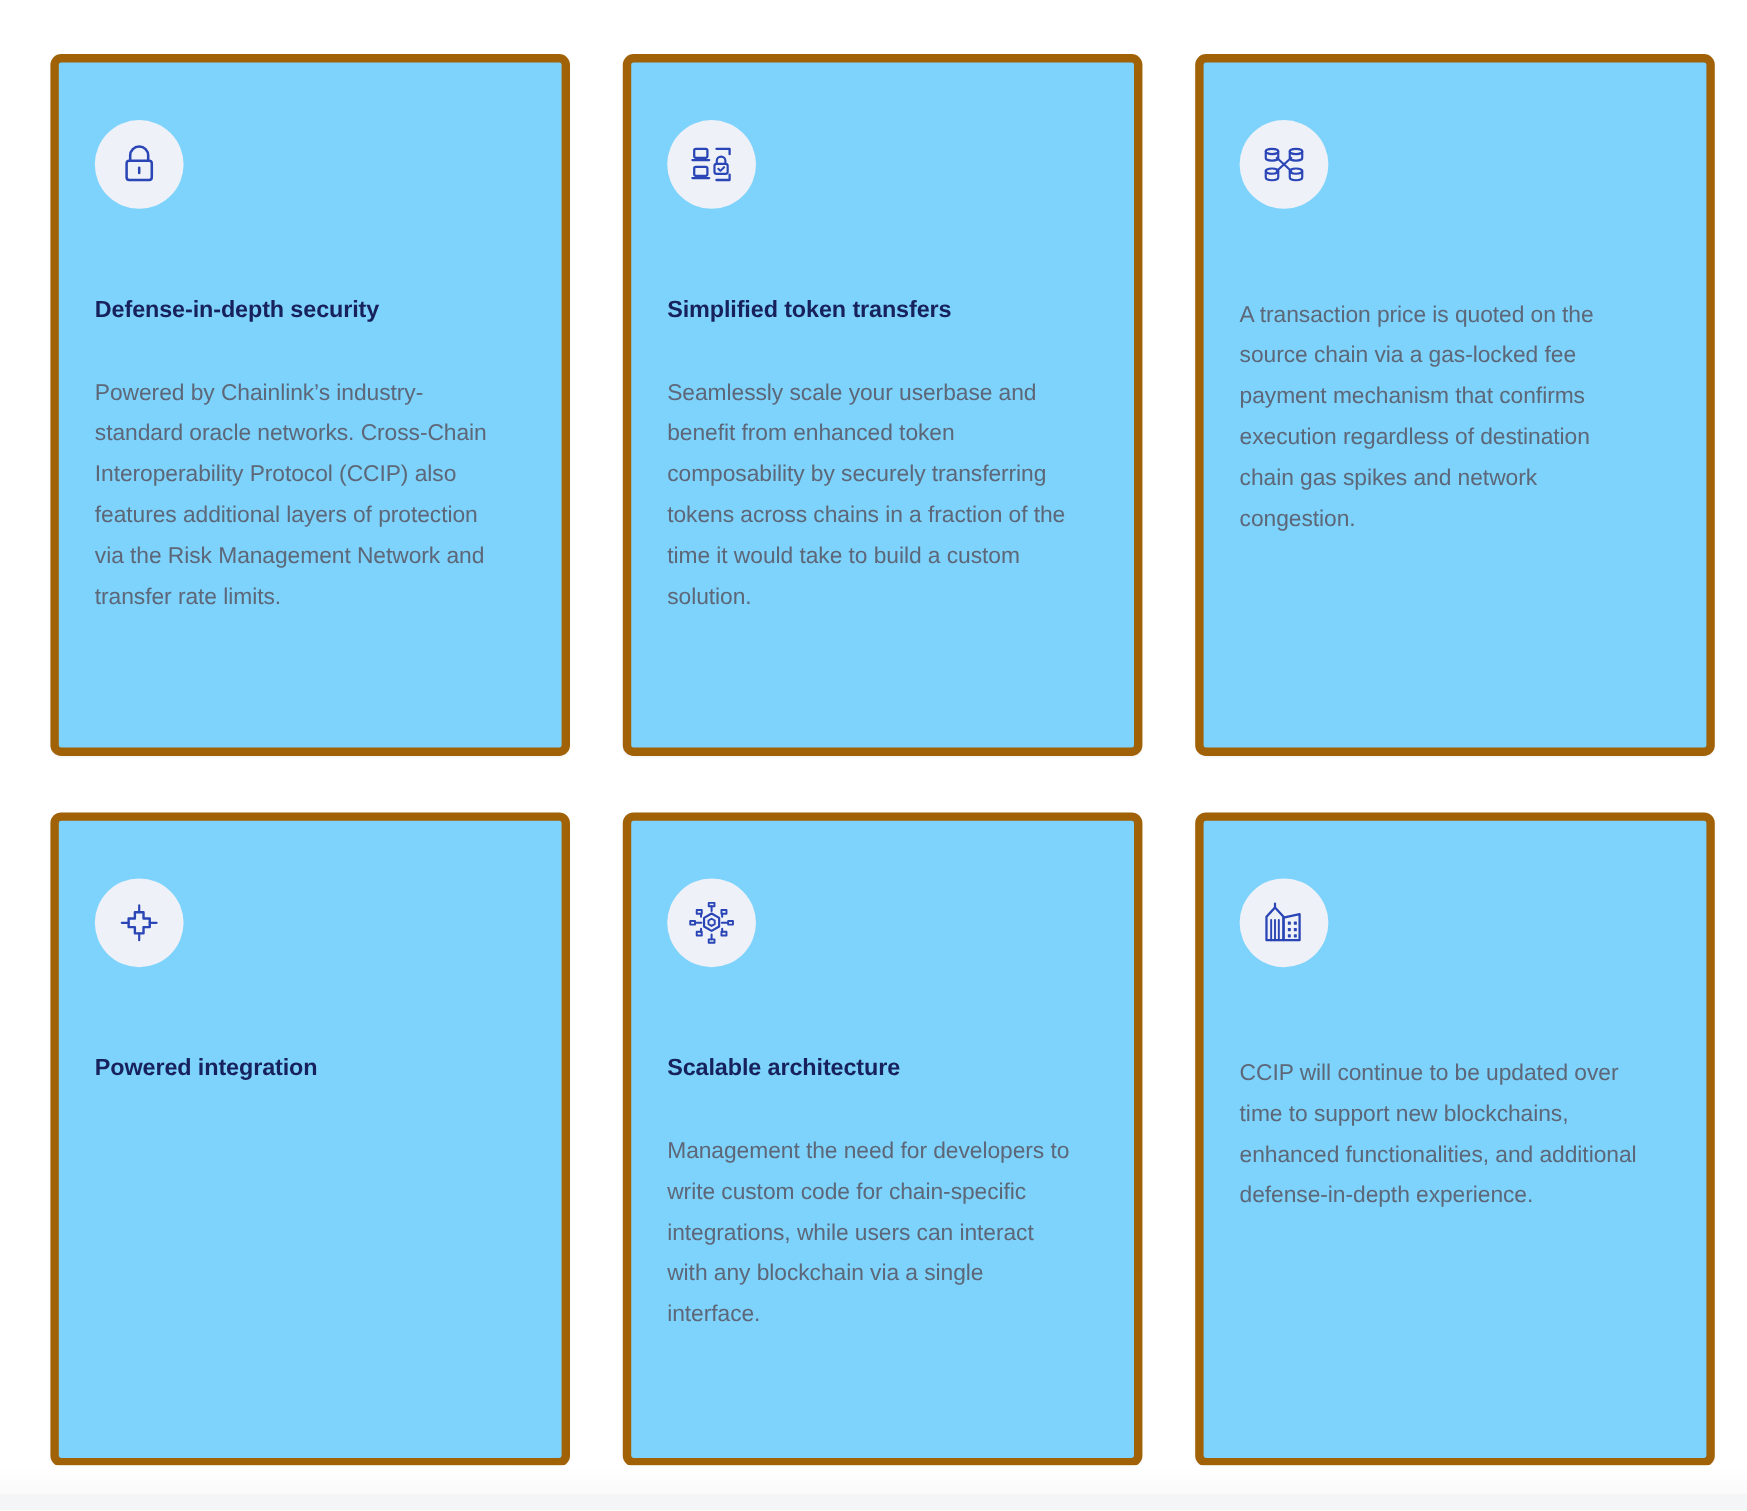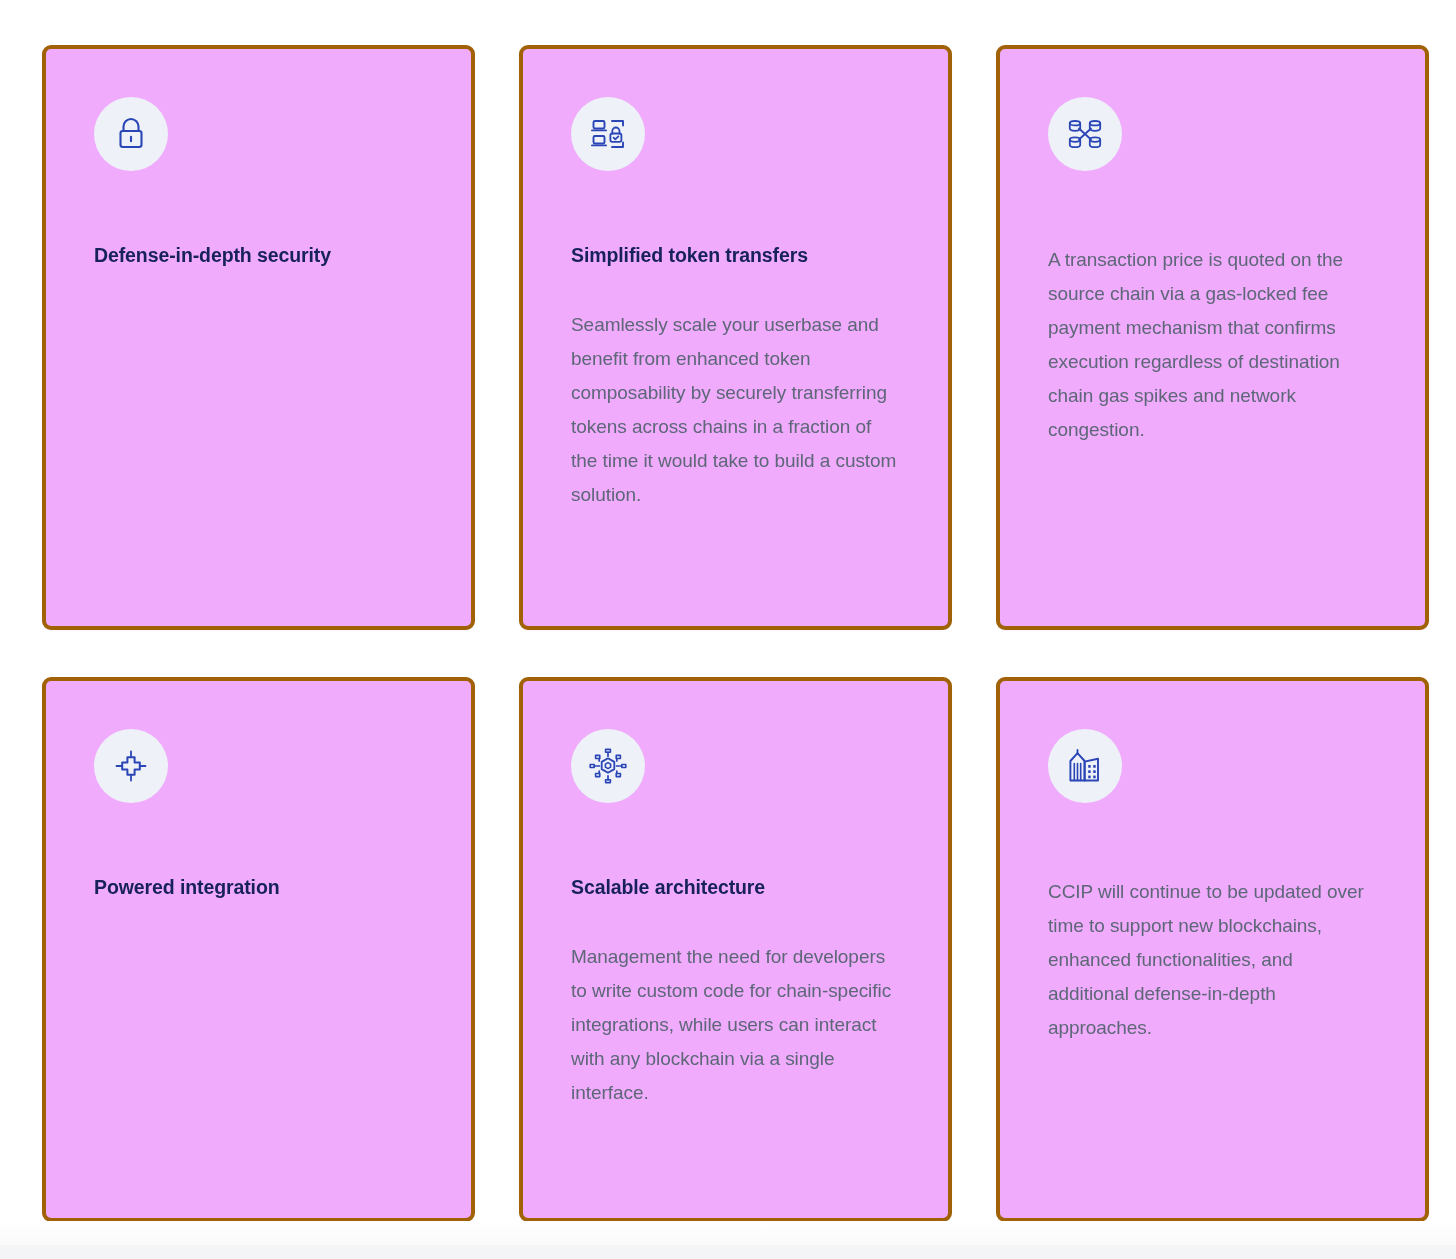--- a/index.html
+++ b/index.html
@@ -25,25 +25,25 @@
     left: 42px;
     top: 45px;
     width: 1383px;
     display: grid;
     grid-template-columns: repeat(3, 433px);
     column-gap: 44px;
     row-gap: 47px;
   }
 
   .card {
-    background: #f0abfc;
-    border: 4px solid #a16207;
+    background: #7dd3fc;
+    border: 7px solid #a16207;
     border-radius: 9px;
     box-shadow: 0 1px 2px rgba(20, 25, 60, 0.035);
-    padding: 48px 48px 44px 48px;
+    padding: 48px 48px 44px 30px;
   }
 
   .card.row1 { height: 585px; }
   .card.row2 { height: 545px; }
 
   .icon-badge {
     width: 74px;
     height: 74px;
     border-radius: 50%;
     background: #eef1f8;
@@ -103,20 +103,21 @@
 
     <div class="card row1">
       <div class="icon-badge">
         <svg viewBox="0 0 40 40" fill="none" xmlns="http://www.w3.org/2000/svg">
           <path d="M12.5 17V12.5a7.5 7.5 0 0 1 15 0V17" stroke="#2a45b5" stroke-width="2.1" stroke-linecap="round"></path>
           <rect x="9.5" y="17" width="21" height="16" rx="2.2" stroke="#2a45b5" stroke-width="2.1"></rect>
           <path d="M20 22.8v4.4" stroke="#2a45b5" stroke-width="2.1" stroke-linecap="round"></path>
         </svg>
       </div>
       <div class="card-title">Defense-in-depth security</div>
+      <div class="card-body">Powered by Chainlink’s industry-standard oracle networks. Cross-Chain Interoperability Protocol (CCIP) also features additional layers of protection via the Risk Management Network and transfer rate limits.</div>
     </div>
 
     <div class="card row1">
       <div class="icon-badge">
         <svg viewBox="0 0 40 40" fill="none" xmlns="http://www.w3.org/2000/svg">
           <rect x="5.5" y="7" width="11" height="7.5" rx="1.4" stroke="#2a45b5" stroke-width="1.9"></rect>
           <path d="M4 16.4h14" stroke="#2a45b5" stroke-width="1.9" stroke-linecap="round"></path>
           <rect x="5.5" y="22" width="11" height="7.5" rx="1.4" stroke="#2a45b5" stroke-width="1.9"></rect>
           <path d="M4 31.4h14" stroke="#2a45b5" stroke-width="1.9" stroke-linecap="round"></path>
           <path d="M24 7h11v4.5" stroke="#2a45b5" stroke-width="1.9" stroke-linecap="round" stroke-linejoin="round"></path>
@@ -199,21 +200,21 @@
           <g fill="#2a45b5">
             <rect x="23.2" y="19" width="2.5" height="2.7" rx="0.5"></rect>
             <rect x="28.2" y="19" width="2.5" height="2.7" rx="0.5"></rect>
             <rect x="23.2" y="24.3" width="2.5" height="2.7" rx="0.5"></rect>
             <rect x="28.2" y="24.3" width="2.5" height="2.7" rx="0.5"></rect>
             <rect x="23.2" y="29.5" width="2.5" height="2.7" rx="0.5"></rect>
             <rect x="28.2" y="29.5" width="2.5" height="2.7" rx="0.5"></rect>
           </g>
         </svg>
       </div>
-      <div class="card-body">CCIP will continue to be updated over time to support new blockchains, enhanced functionalities, and additional defense-in-depth approaches.</div>
+      <div class="card-body">CCIP will continue to be updated over time to support new blockchains, enhanced functionalities, and additional defense-in-depth experience.</div>
     </div>
 
   </div>
 
   <div class="bottom-fade"></div>
   <div class="bottom-strip"></div>
 
 </div>
 
 </body></html>

